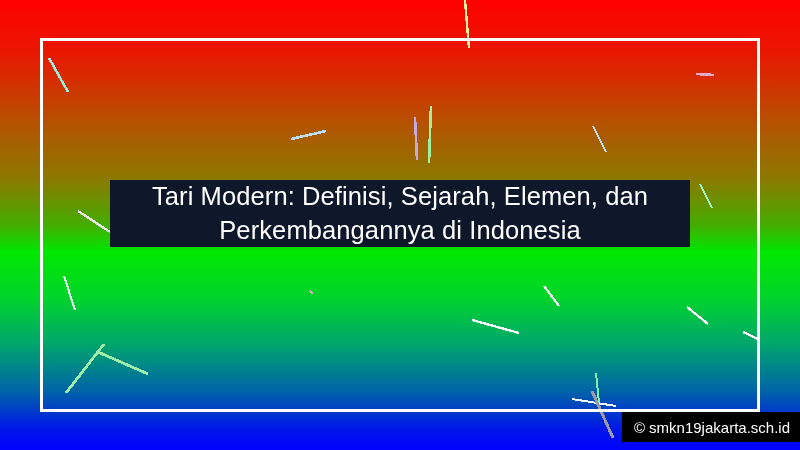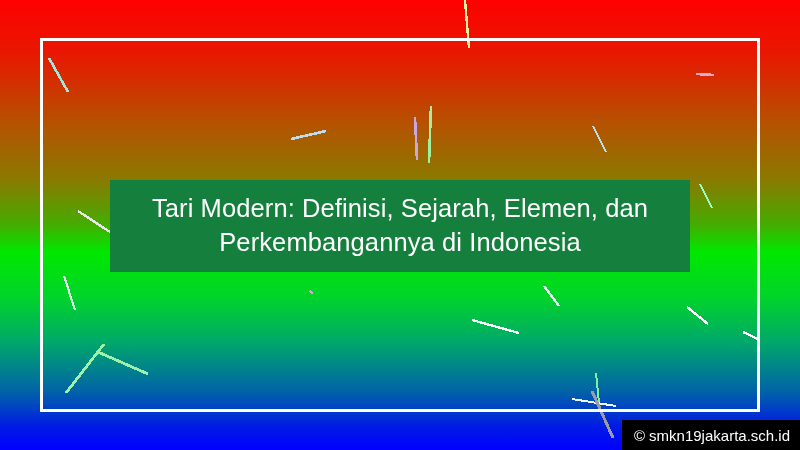--- a/index.html
+++ b/index.html
@@ -66,21 +66,21 @@
     font-size: 25.5px;
     line-height: 1.32;
     letter-spacing: 0.1px;
     padding: 0 10px;
     white-space: pre-line;
   }
   
   #watermark-plate {
     position: absolute;
     right: 0px;
-    bottom: 0px;
+    bottom: 8px;
     height: 30px;
     background: #000000;
     display: flex;
     align-items: center;
     padding: 0 10px 0 12px;
   }
   #watermark-text {
     color: #ffffff;
     font-size: 15px;
     white-space: nowrap;
@@ -111,21 +111,21 @@
       <line x1="66" y1="393" x2="104" y2="344" stroke="#9ff0a8" stroke-width="2.8" stroke-linecap="butt" shape-rendering="crispEdges"></line>
       <line x1="98" y1="352" x2="148" y2="374" stroke="#9ff0a8" stroke-width="2.8" stroke-linecap="butt" shape-rendering="crispEdges"></line>
       <line x1="596" y1="373" x2="600" y2="412" stroke="#7ff0a0" stroke-width="2" stroke-linecap="butt" shape-rendering="crispEdges"></line>
       <line x1="572" y1="399" x2="616" y2="406" stroke="#f0f8ff" stroke-width="2" stroke-linecap="butt" shape-rendering="crispEdges"></line>
       <line x1="592" y1="391" x2="613" y2="438" stroke="#9a9aa8" stroke-width="3" stroke-linecap="butt" shape-rendering="crispEdges"></line>
       <line x1="310" y1="291" x2="313" y2="294" stroke="#d8a8c8" stroke-width="2" stroke-linecap="butt" shape-rendering="crispEdges"></line>
     </svg>
 
   <div id="frame" style="left: 40px; top: 38px; width: 720px; height: 374px; border-width: 3px; border-color: rgb(255, 255, 255);"></div>
 
-  <div id="title-plate" style="left: 110px; top: 180px; width: 580px; height: 92px; background: #15803d;">
+  <div id="title-plate" style="left: 110px; top: 180px; width: 580px; height: 67px; background: #0f172a;">
     <div id="title-text" style="color: rgb(255, 255, 255);">Tari Modern: Definisi, Sejarah, Elemen, dan
 Perkembangannya di Indonesia</div>
   </div>
 
   <div id="watermark-plate">
     <span id="watermark-text">© smkn19jakarta.sch.id</span>
   </div>
 
 </div>
 

